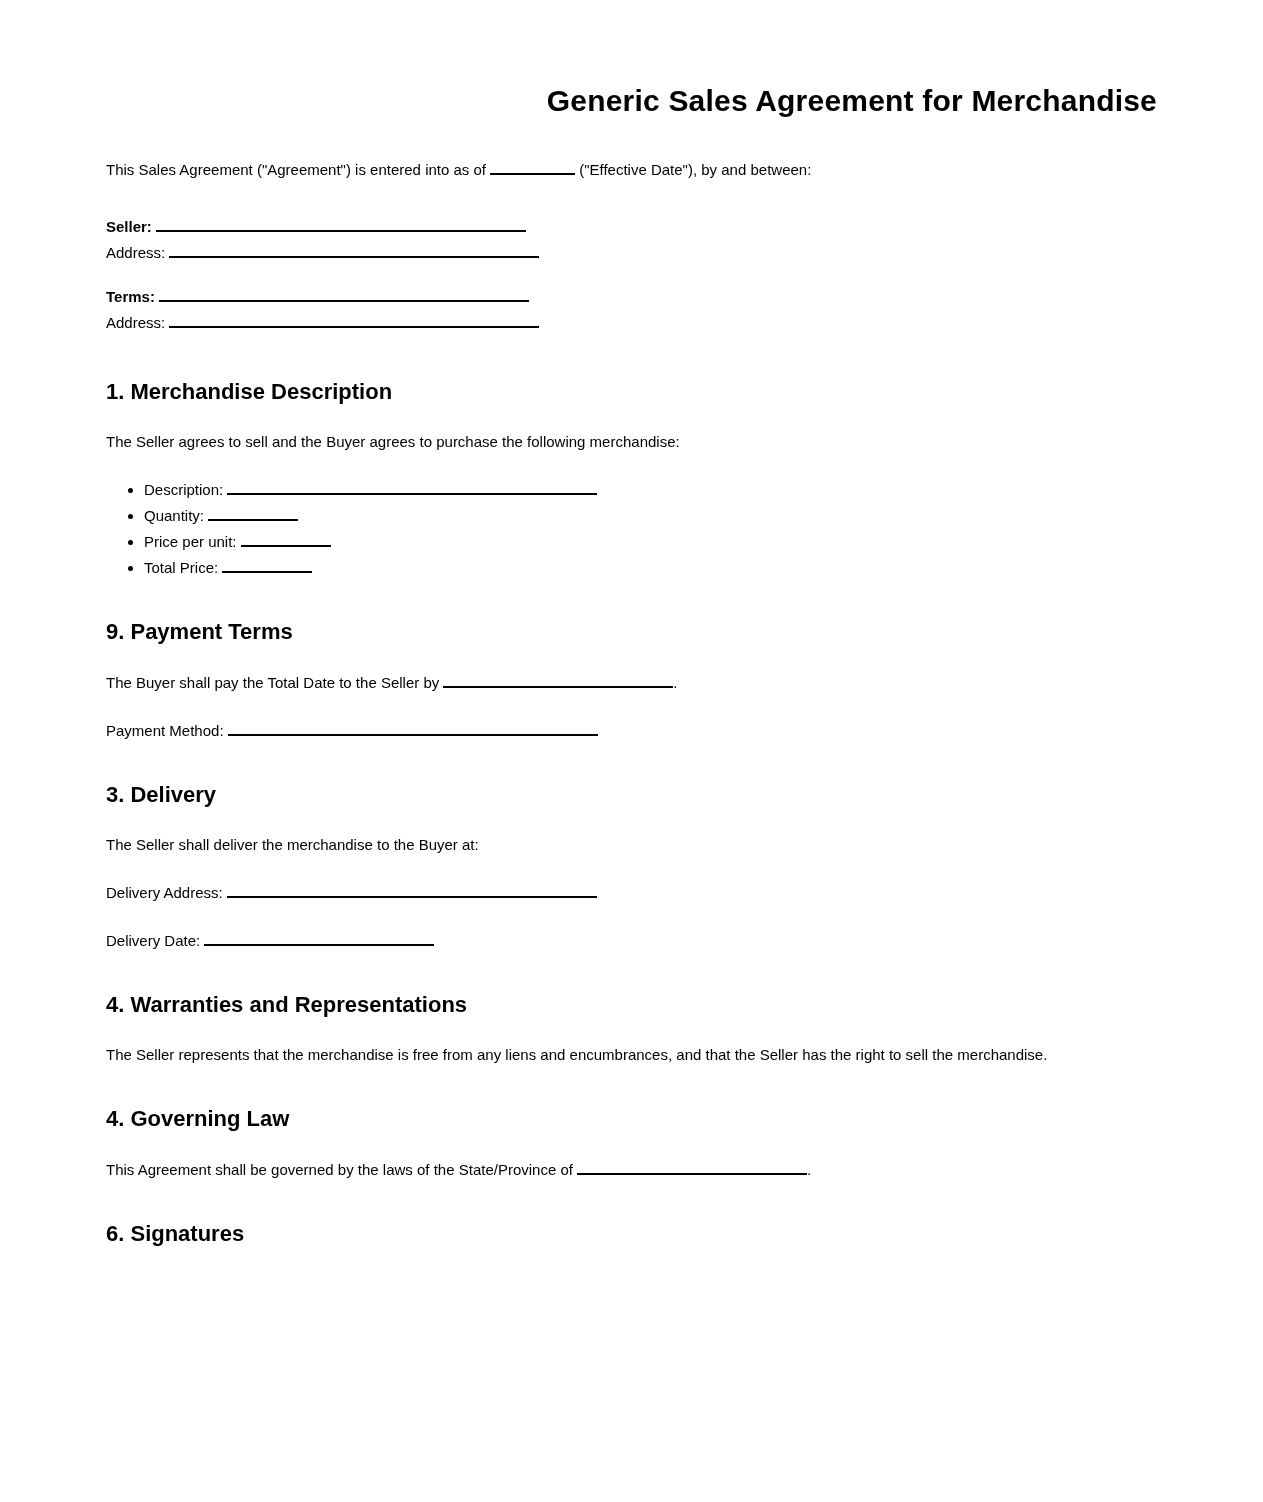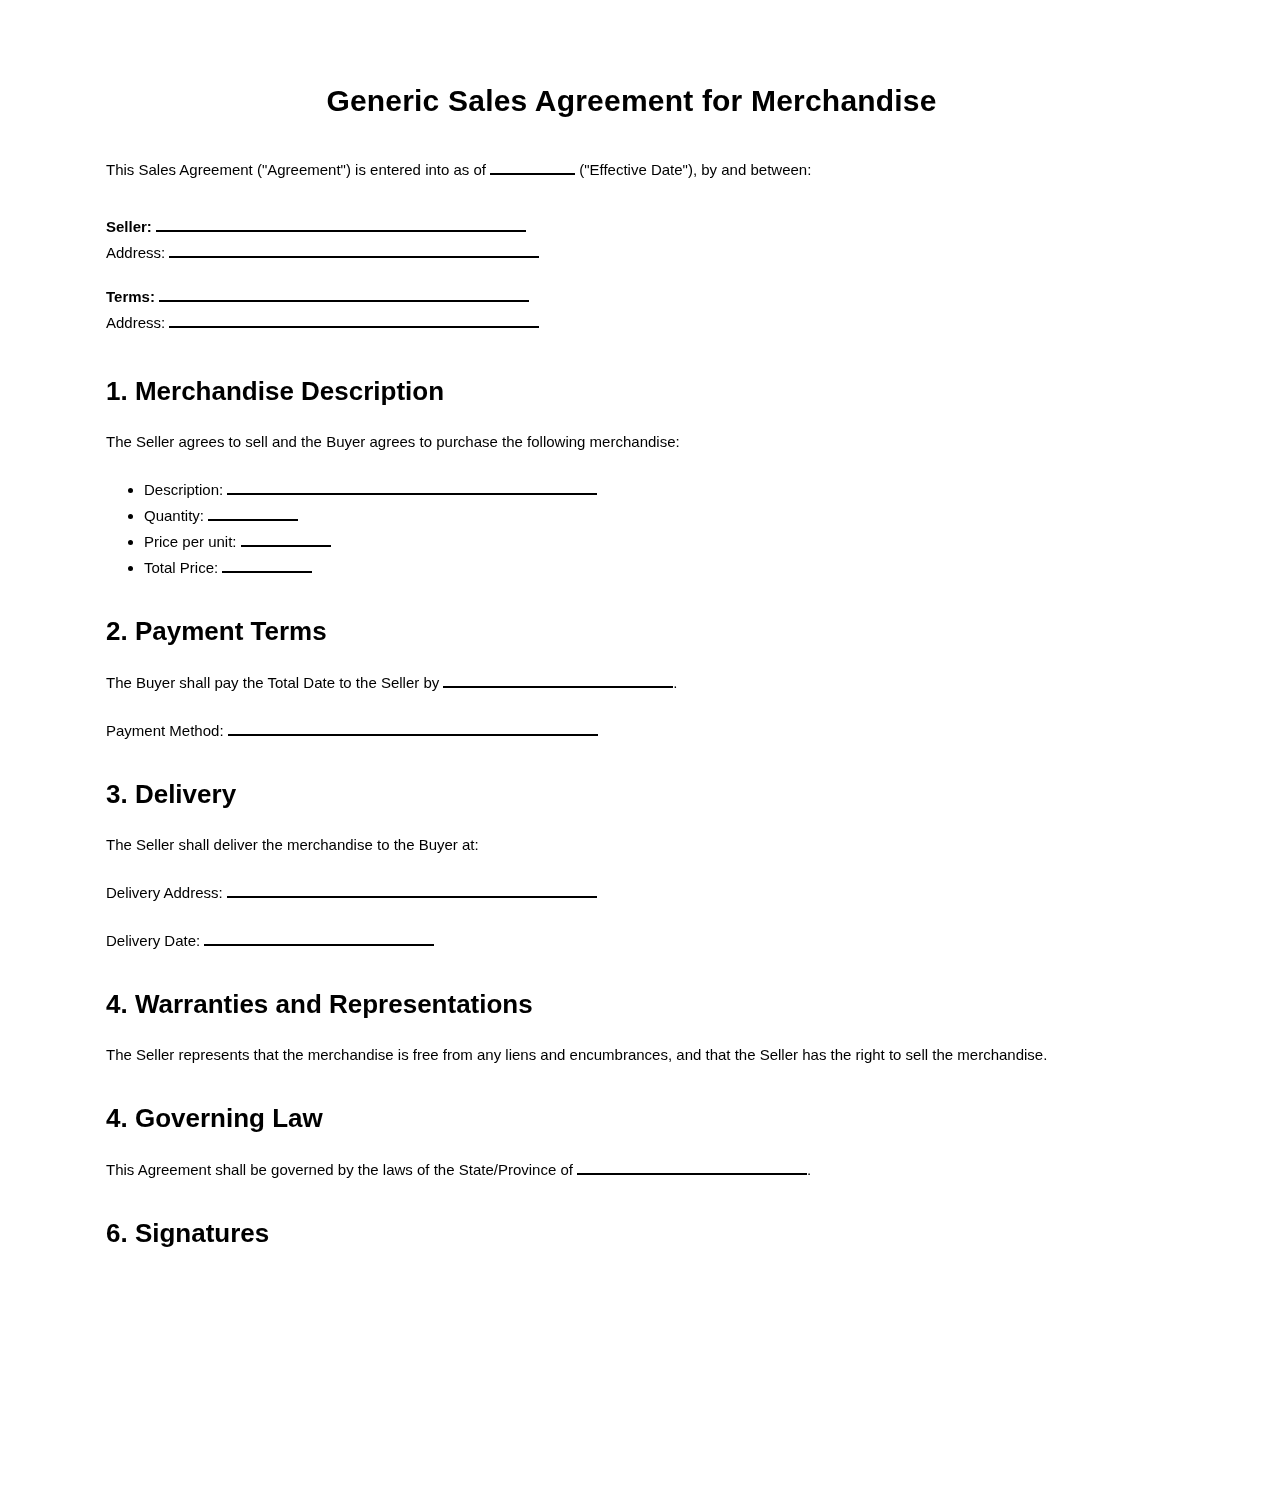--- a/index.html
+++ b/index.html
@@ -13,40 +13,40 @@
     box-sizing: border-box;
     padding: 84px 106px 60px 106px;
     font-family: "Liberation Sans", "DejaVu Sans", sans-serif;
     font-size: 15px;
     color: #000000;
     background: #ffffff;
   }
   h1.doc-title {
     font-size: 30px;
     font-weight: bold;
-    text-align: center;
+    text-align: right;
     margin: 0 0 42px 0;
     letter-spacing: 0.2px;
   }
   .para {
     margin: 0 0 30px 0;
     line-height: 17px;
   }
   .intro {
     margin-bottom: 36px;
   }
   .party {
     margin: 0 0 18px 0;
     line-height: 26px;
   }
   .party .party-label {
     font-weight: bold;
   }
   h2.section-heading {
-    font-size: 26px;
+    font-size: 22px;
     font-weight: bold;
     margin: 42px 0 28px 0;
     line-height: 27px;
   }
   ul.merch-list {
     margin: 0;
     padding-left: 22px;
   }
   ul.merch-list li {
     margin-bottom: 8px;
@@ -89,21 +89,21 @@
 
   <p class="para">The Seller agrees to sell and the Buyer agrees to purchase the following merchandise:</p>
 
   <ul class="merch-list">
     <li><span>Description:</span><span class="blank w-lg"></span></li>
     <li><span>Quantity:</span><span class="blank w-sm"></span></li>
     <li><span>Price per unit:</span><span class="blank w-sm"></span></li>
     <li><span>Total Price:</span><span class="blank w-sm"></span></li>
   </ul>
 
-  <h2 class="section-heading">2. Payment Terms</h2>
+  <h2 class="section-heading">9. Payment Terms</h2>
 
   <p class="para"><span>The Buyer shall pay the Total Date to the Seller by</span><span class="blank w-md"></span><span>.</span></p>
 
   <p class="para"><span>Payment Method:</span><span class="blank w-lg"></span></p>
 
   <h2 class="section-heading">3. Delivery</h2>
 
   <p class="para">The Seller shall deliver the merchandise to the Buyer at:</p>
 
   <p class="para"><span>Delivery Address:</span><span class="blank w-lg"></span></p>

